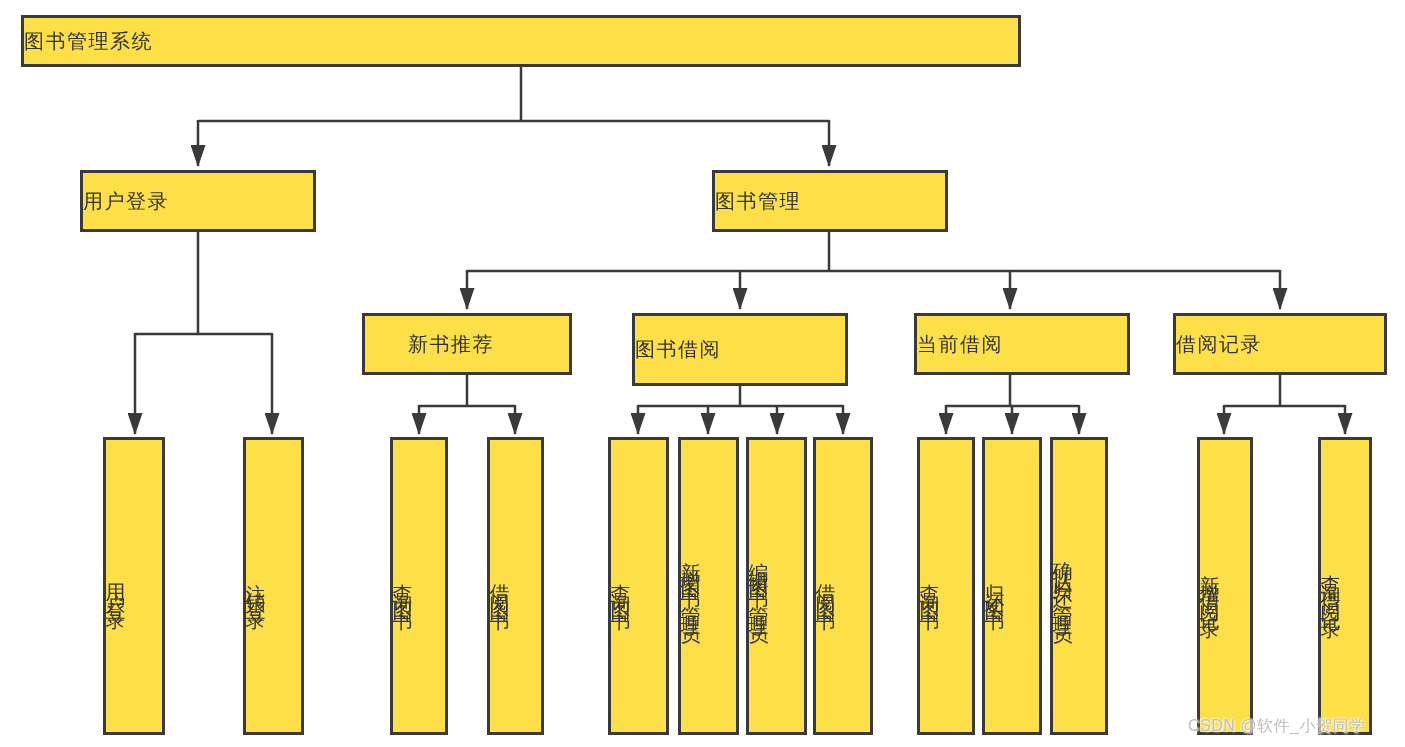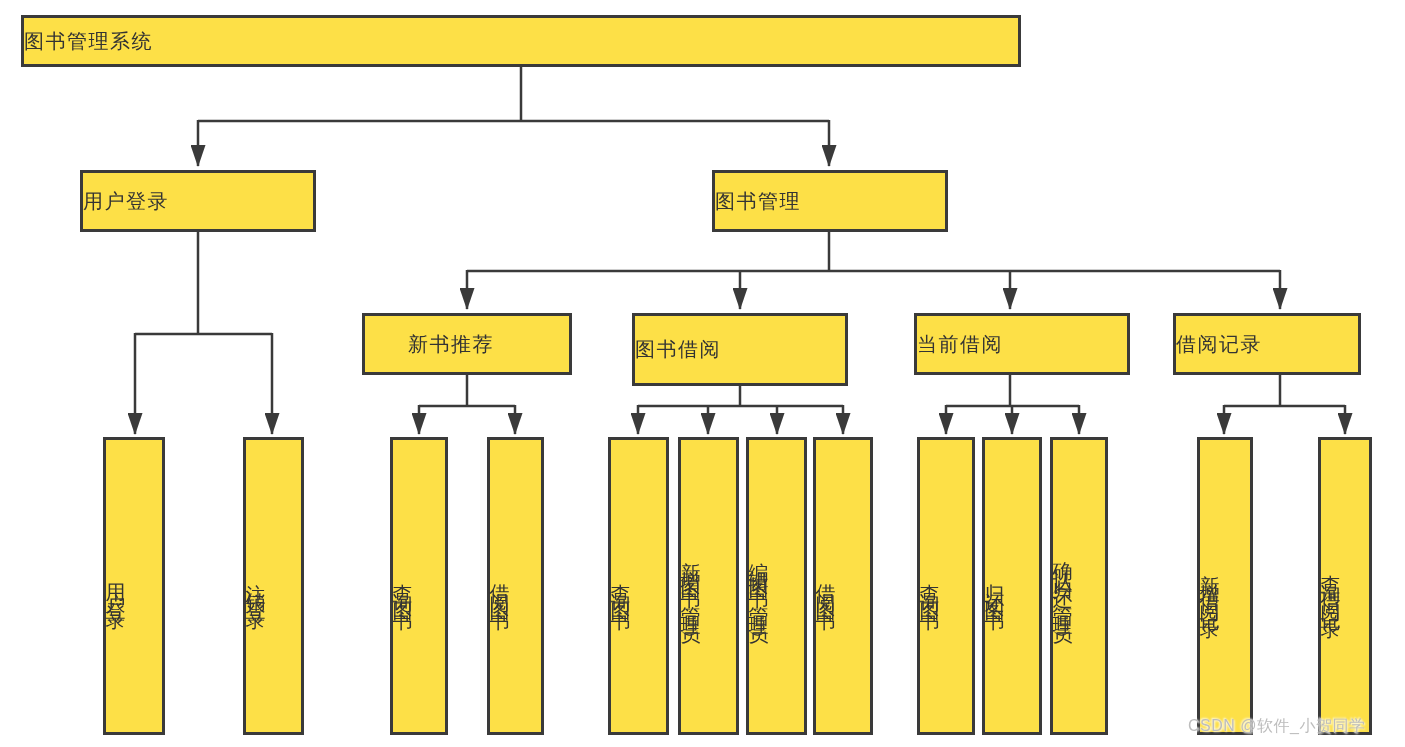--- a/index.html
+++ b/index.html
@@ -131,21 +131,21 @@
 
   <div class="box h-box" style="left:362px; top:313px; width:210px; height:62px;padding-left:43px;">
     <span>新书推荐</span>
   </div>
   <div class="box h-box" style="left:632px; top:313px; width:216px; height:73px;">
     <span>图书借阅</span>
   </div>
   <div class="box h-box" style="left:902px; top:313px; width:216px; height:62px;margin-left:12px;">
     <span>当前借阅</span>
   </div>
-  <div class="box h-box" style="left:1173px; top:313px; width:188px; height:62px;">
+  <div class="box h-box" style="left:1173px; top:313px; width:214px; height:62px;">
     <span>借阅记录</span>
   </div>
 
   <div class="box v-box" style="left:103px; top:437px; width:62px; height:298px;">
     <span class="vtext">用户登录</span>
   </div>
   <div class="box v-box" style="left:243px; top:437px; width:61px; height:298px;">
     <span class="vtext">注销登录</span>
   </div>
 

